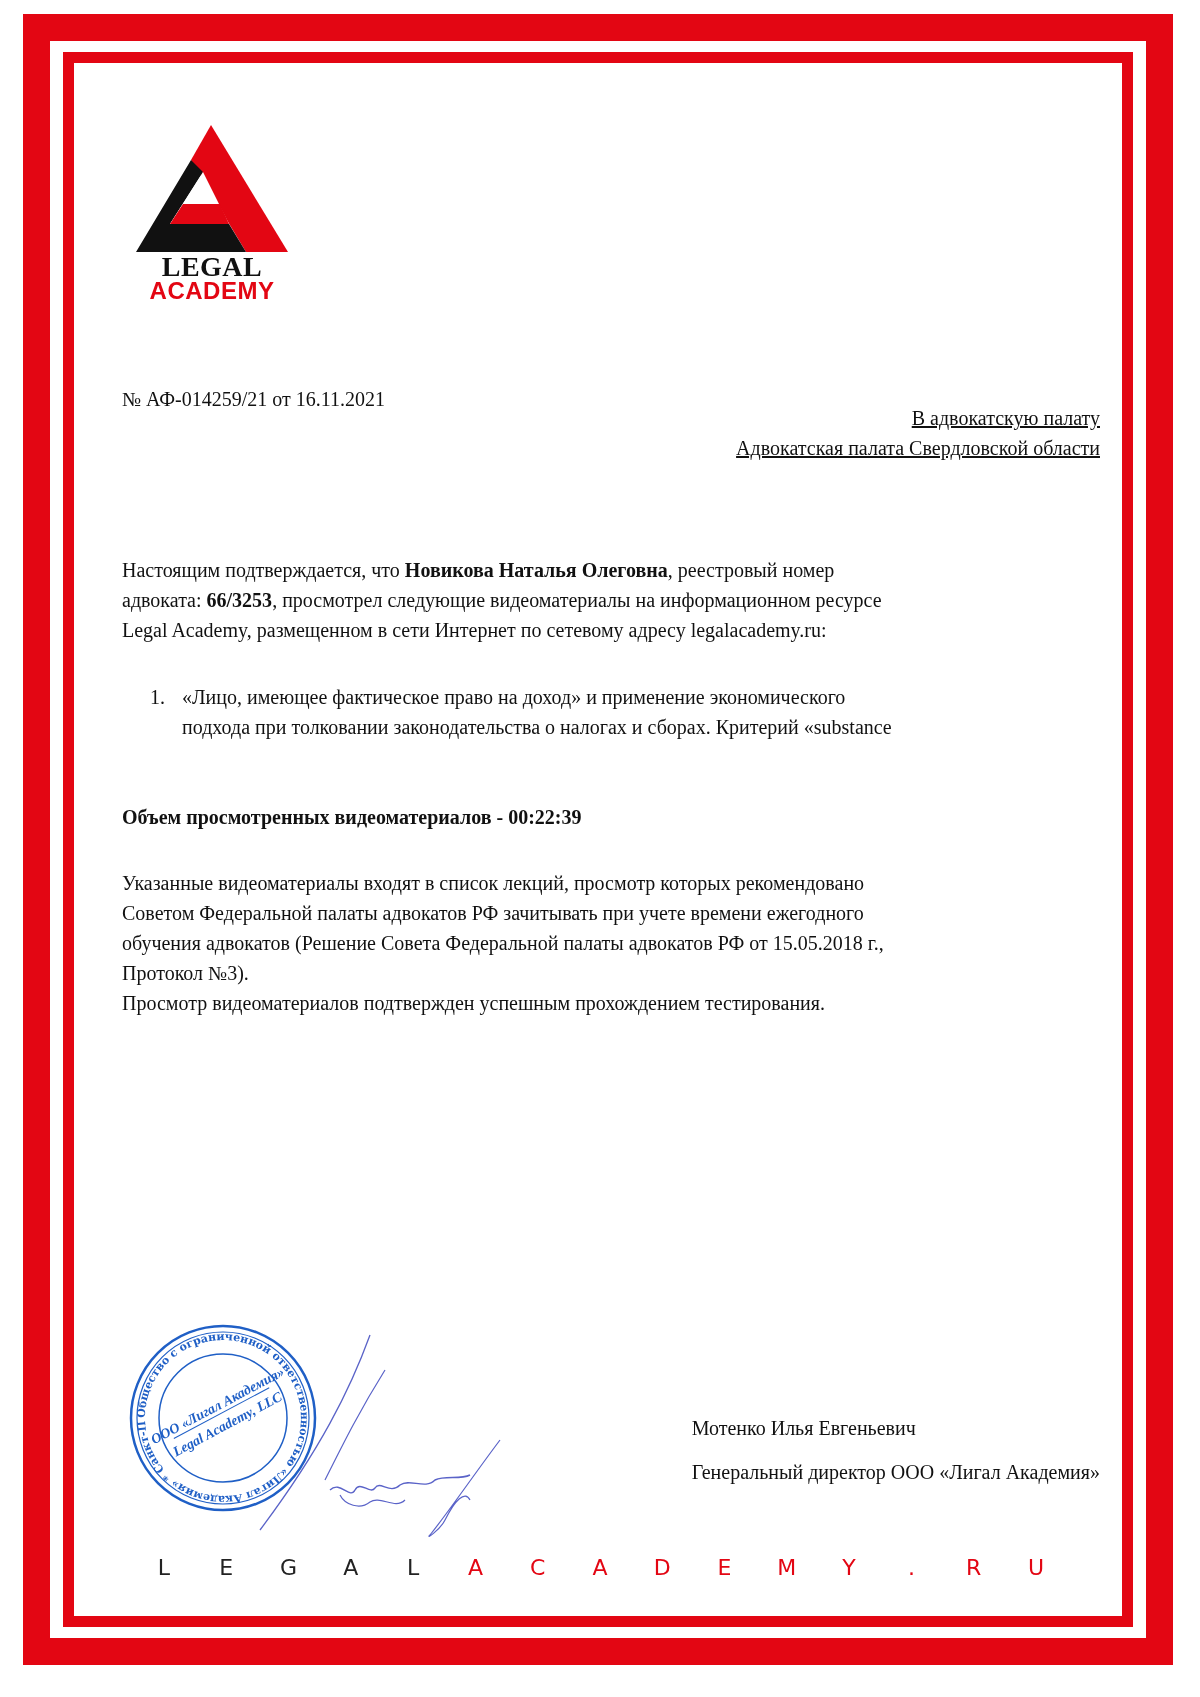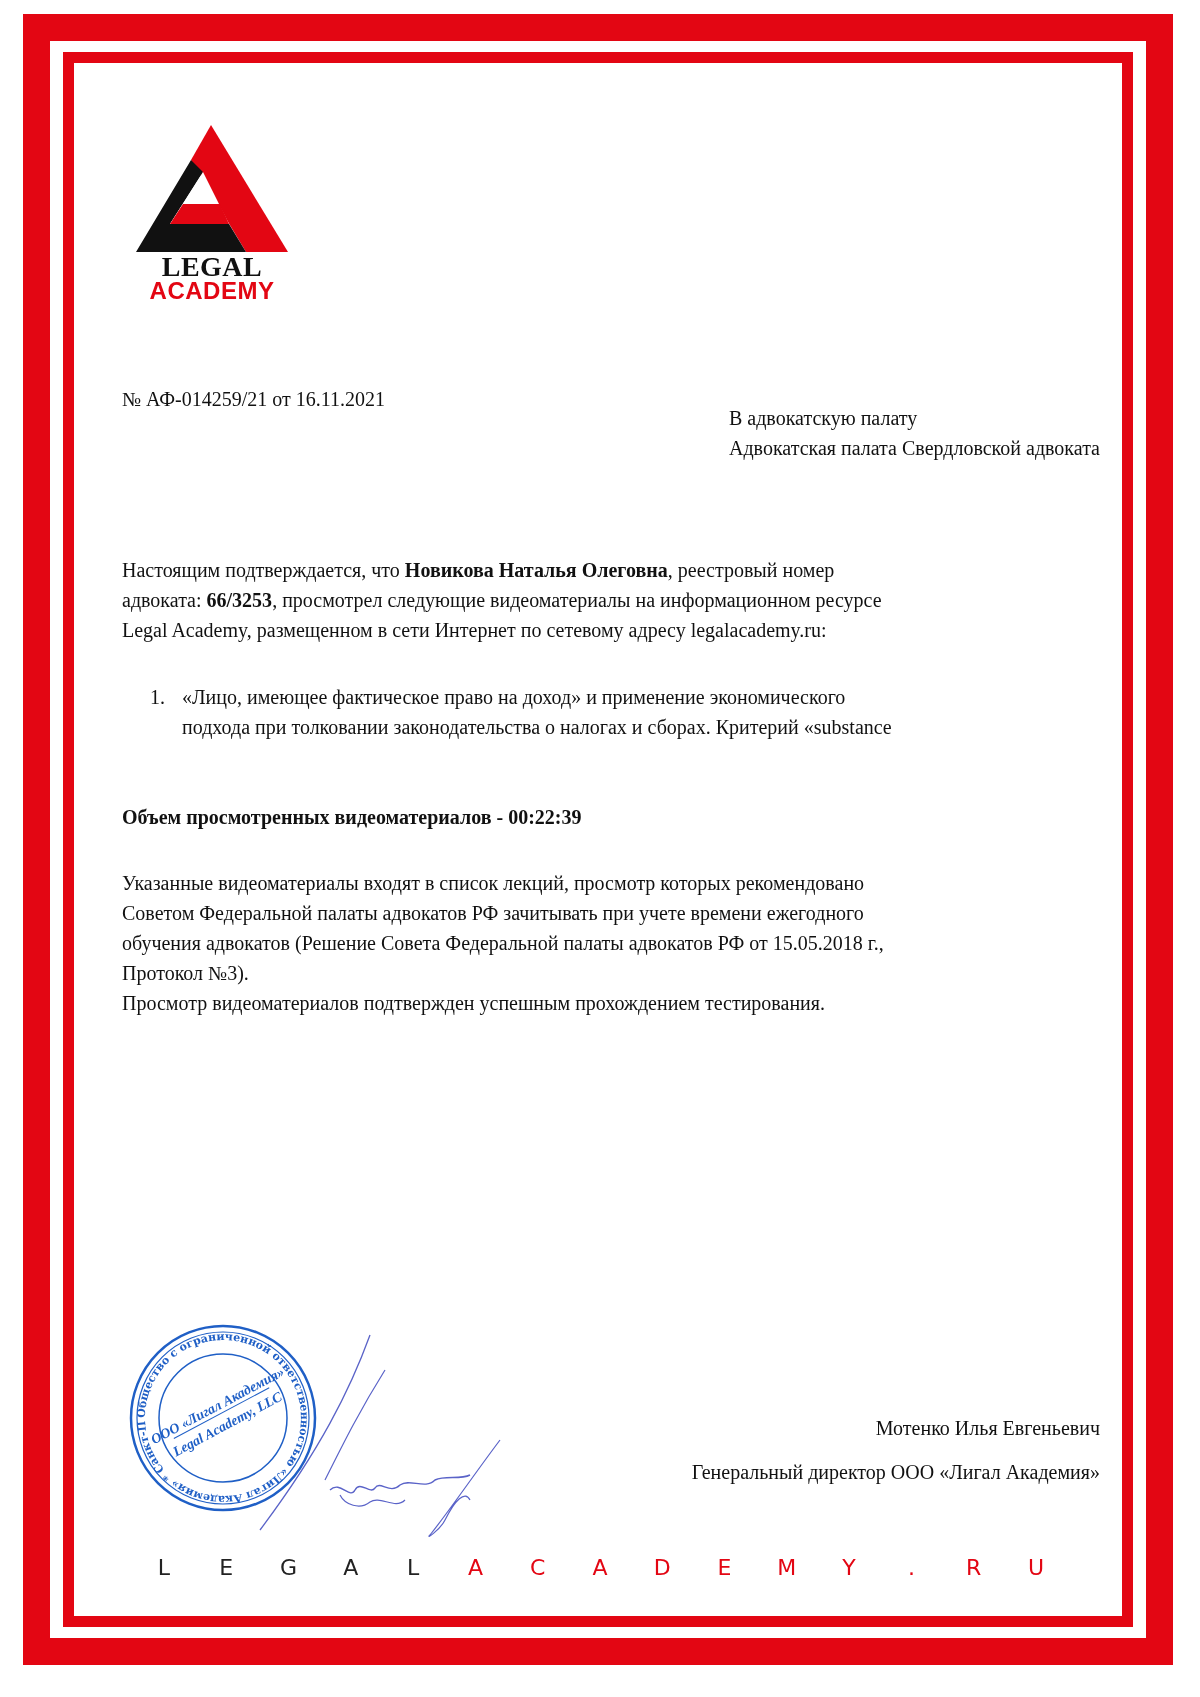--- a/index.html
+++ b/index.html
@@ -16,31 +16,31 @@
   .logo-word { position: absolute; left: 0; width: 168px; text-align: center;
                font-family: "Liberation Sans", "DejaVu Sans", sans-serif; font-weight: bold;
                letter-spacing: 0.5px; }
   .logo-legal { top: 131px; font-size: 28px; color: #111; font-family: Liberation Serif, serif; }
   .logo-academy { top: 157px; font-size: 24px; color: #e30613; }
 
   .text { position: absolute; font-size: 20px; line-height: 30px; white-space: nowrap; }
   b { font-weight: bold; text-align: center; }
 
   .doc-number { left: 122px; top: 384px; }
-  .addressee { right: 100px; top: 403px; text-align: left; }
+  .addressee { right: 100px; top: 403px; text-align: right; text-decoration: underline; }
 
   .intro { left: 122px; top: 555px; }
   .list { left: 150px; top: 682px; }
   .list .num { position: absolute; left: 0; top: 0; }
   .list .body { position: absolute; left: 32px; top: 0; }
 
   .summary { left: 122px; top: 802px; font-weight: bold; }
   .note { left: 122px; top: 868px; }
 
-  .signer { right: 100px; top: 1406px; text-align: right; line-height: 44px; }
+  .signer { right: 100px; top: 1406px; text-align: left; line-height: 44px; }
 
   .stamp { position: absolute; left: 128px; top: 1318px; width: 190px; height: 200px; }
   .signature { position: absolute; left: 230px; top: 1330px; width: 280px; height: 210px; }
 
   .footer-url { position: absolute; left: 150px; top: 1555px; width: 900px; height: 40px;
                 font-family: "DejaVu Sans", "Liberation Sans", sans-serif; font-size: 22px;
                 letter-spacing: 0; display: flex; justify-content: space-between; }
   .footer-url span { display: inline-block; width: 28px; text-align: center; }
   .fk { color: #222; }
   .fr { color: #e30613; }
@@ -63,21 +63,21 @@
     <polygon points="55,84 92,84 101,104 42,104" fill="#e30613"></polygon>
   </svg>
   <div class="logo-word logo-legal">LEGAL</div>
   <div class="logo-word logo-academy">ACADEMY</div>
 </div>
 
 <div class="text doc-number">№ АФ-014259/21 от 16.11.2021</div>
 
 <div class="text addressee">
   <div>В адвокатскую палату</div>
-  <div>Адвокатская палата Свердловской адвоката</div>
+  <div>Адвокатская палата Свердловской области</div>
 </div>
 
 <div class="text intro">
   <div><span>Настоящим подтверждается, что </span><b>Новикова Наталья Олеговна</b><span>, реестровый номер</span></div>
   <div><span>адвоката: </span><b>66/3253</b><span>, просмотрел следующие видеоматериалы на информационном ресурсе</span></div>
   <div>Legal Academy, размещенном в сети Интернет по сетевому адресу legalacademy.ru:</div>
 </div>
 
 <div class="text list">
   <div class="num">1.</div>

